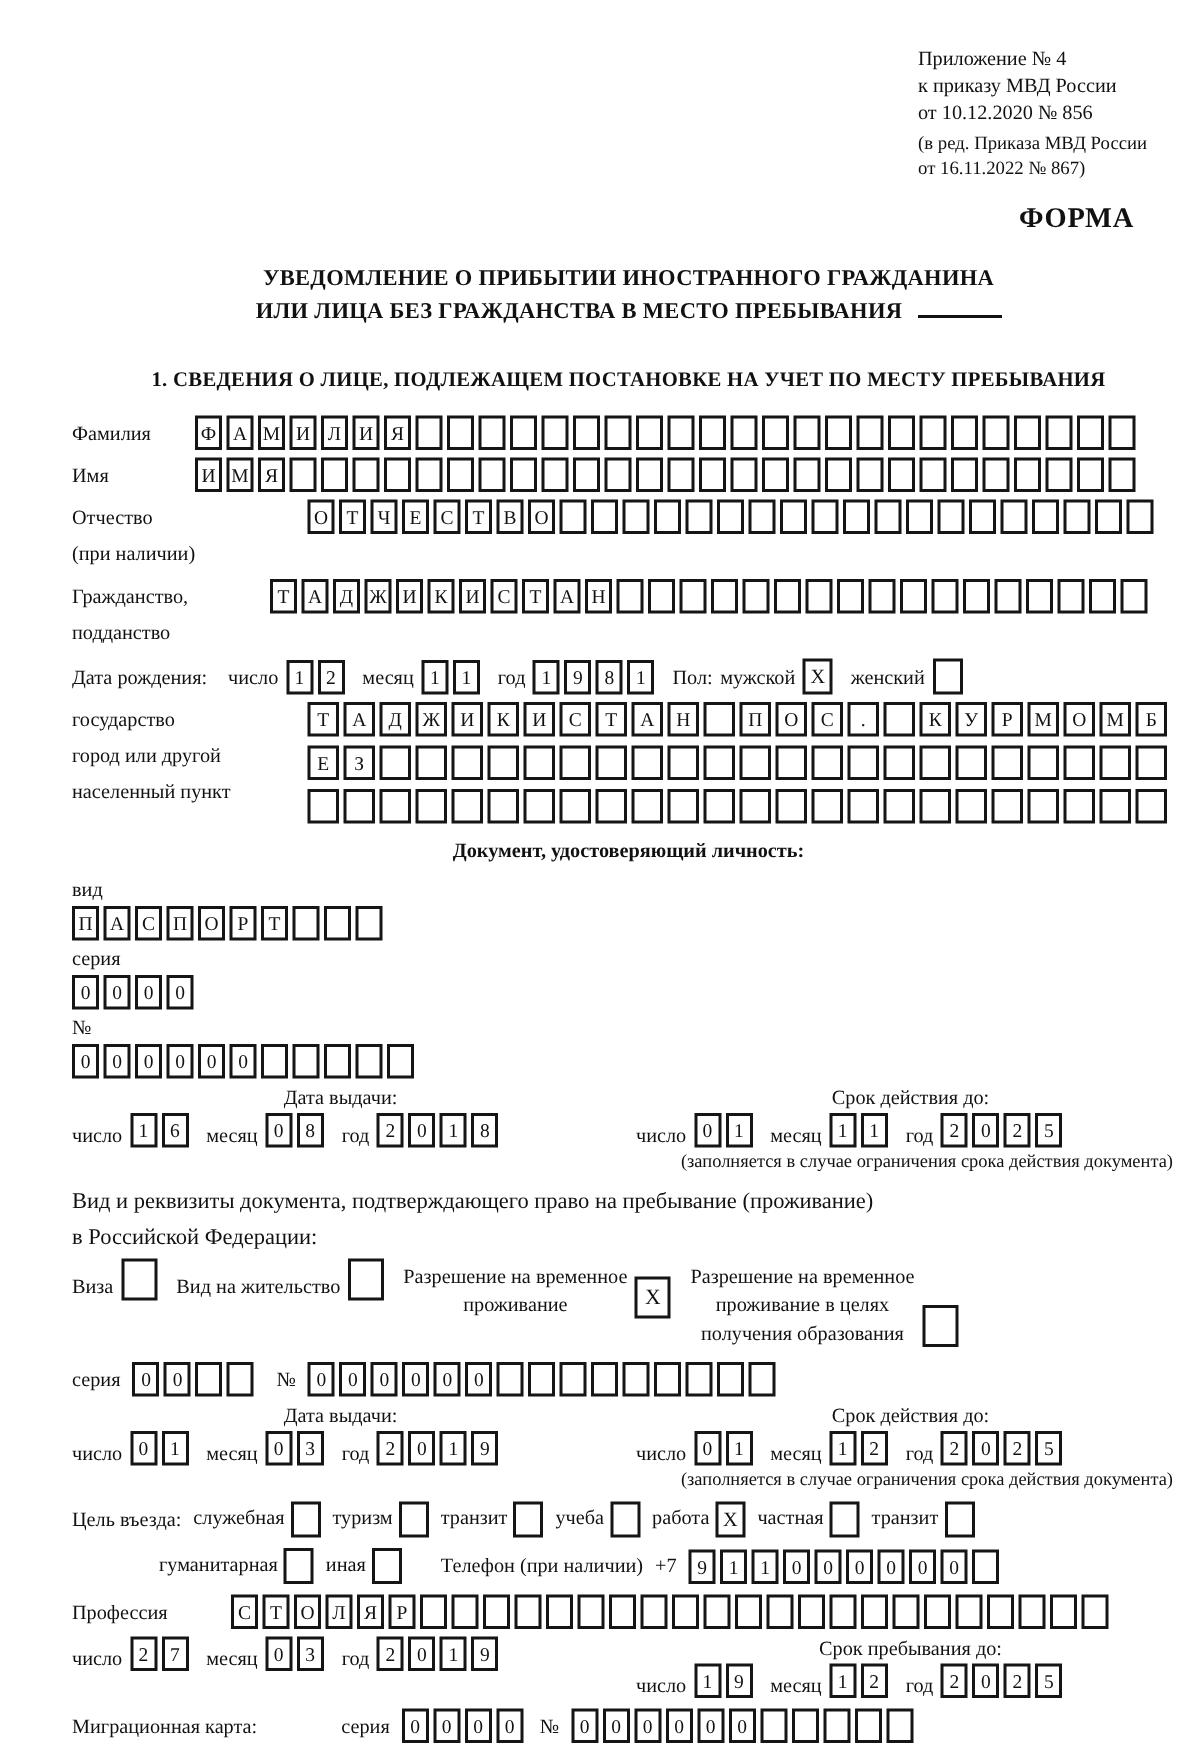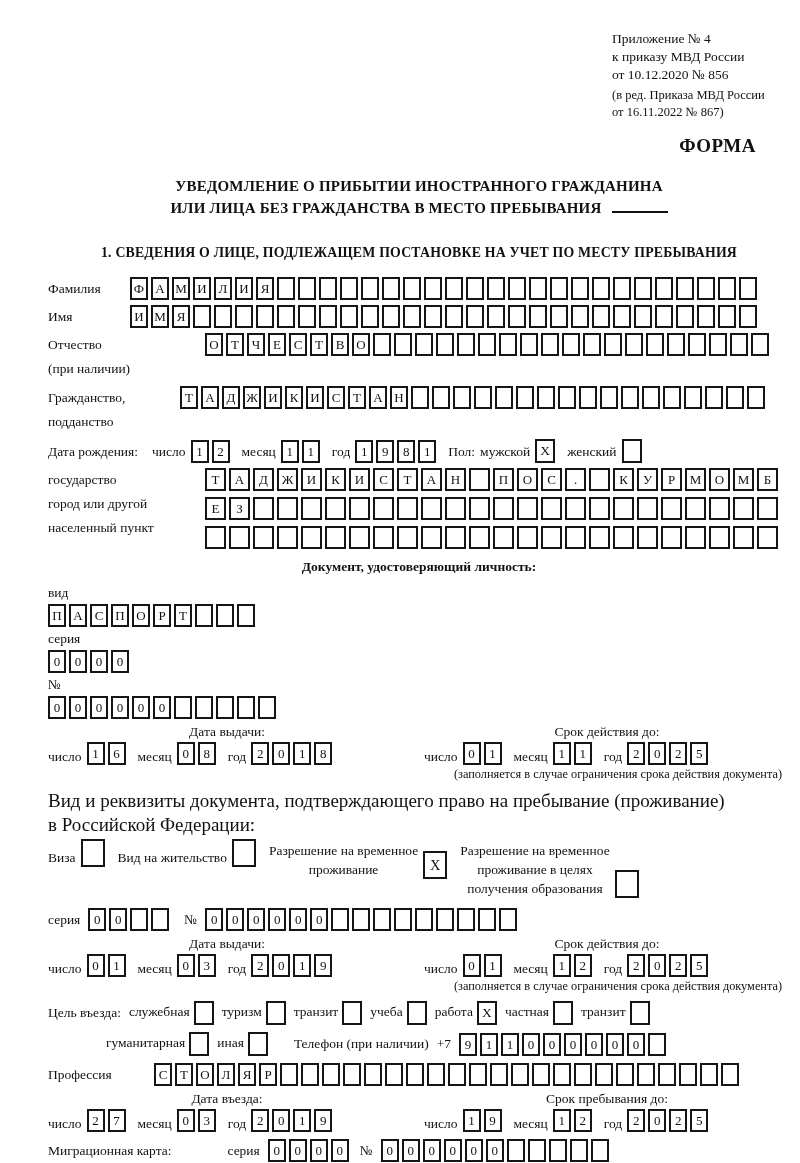--- a/index.html
+++ b/index.html
@@ -40,21 +40,21 @@
   
   .pair { display:flex; font-size:13.5px; margin-bottom:2px; }
   .pcol1 { width:358px; }
   .pcol2 { flex:1; padding-left:18px; }
   .phead { text-align:center; margin-bottom:2px; }
   .dg { display:flex; align-items:flex-end; }
   .dg .t { margin-right:5px; }
   .dg .boxes { margin-right:9px; }
   .note-r { text-align:right; font-size:12.3px; margin:1px 0 7px; padding-right:8px; }
 
-  .para { font-size:19px; line-height:24px; }
+  .para { font-size:15px; line-height:24px; }
 
   
   .opts { display:flex; align-items:flex-start; margin:4px 0 10px; font-size:13.5px; }
   .opt { display:flex; align-items:flex-end; margin-right:13px; }
   .opt:last-child { margin-right:0; }
   .opt .txt { text-align:center; line-height:19px; }
   .opt .chk-lg { margin-top:-2px; }
 
   .purpose { display:flex; align-items:center; font-size:13.5px; margin-bottom:7px; flex-wrap:nowrap; }
   .purpose .pi { margin-right:8px; white-space:nowrap; }
@@ -601,21 +601,20 @@
         <span class="cb"></span>
         <span class="cb"></span>
         <span class="cb"></span>
         <span class="cb"></span>
         <span class="cb"></span>
       </span>
   </div>
 
   <div class="pair" style="margin-top:4px;">
     <div class="pcol1">
-      <div class="phead">Дата въезда:</div>
       <div class="dg">
         <span class="t">число</span>
         <span class="boxes">
             <span class="cb">2</span>
             <span class="cb">7</span>
           </span>
         <span class="t">месяц</span>
         <span class="boxes">
             <span class="cb">0</span>
             <span class="cb">3</span>

